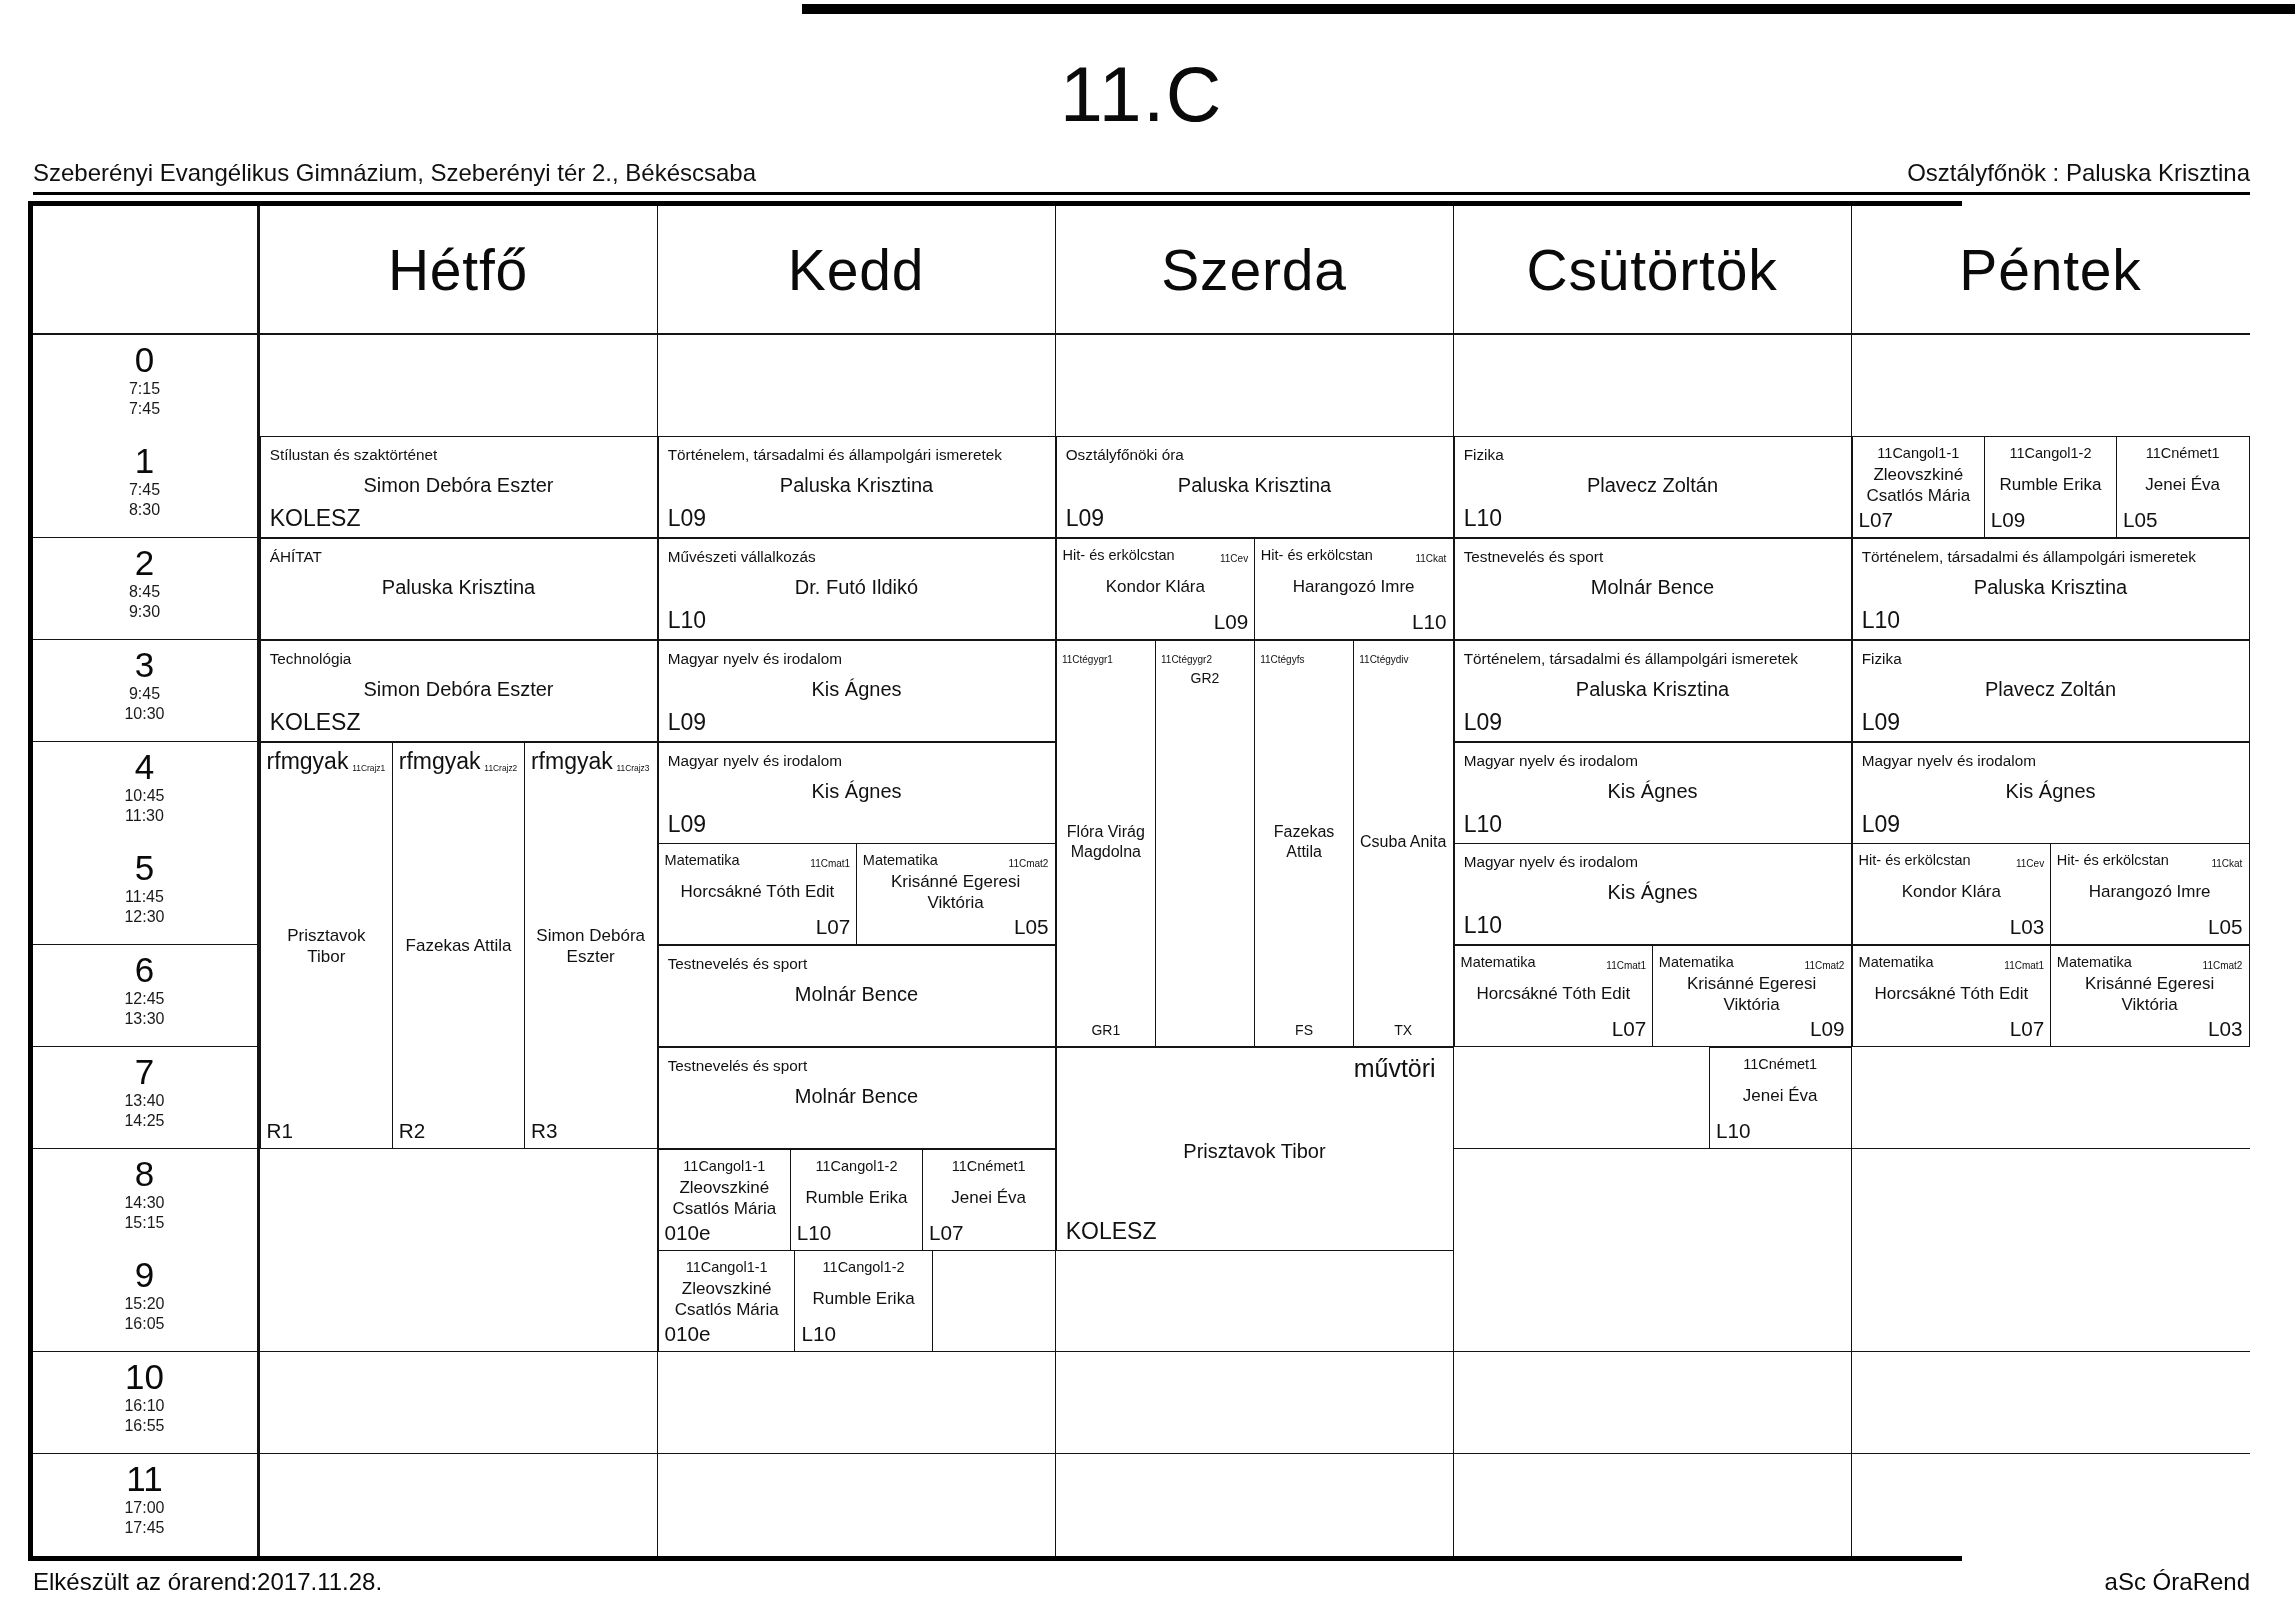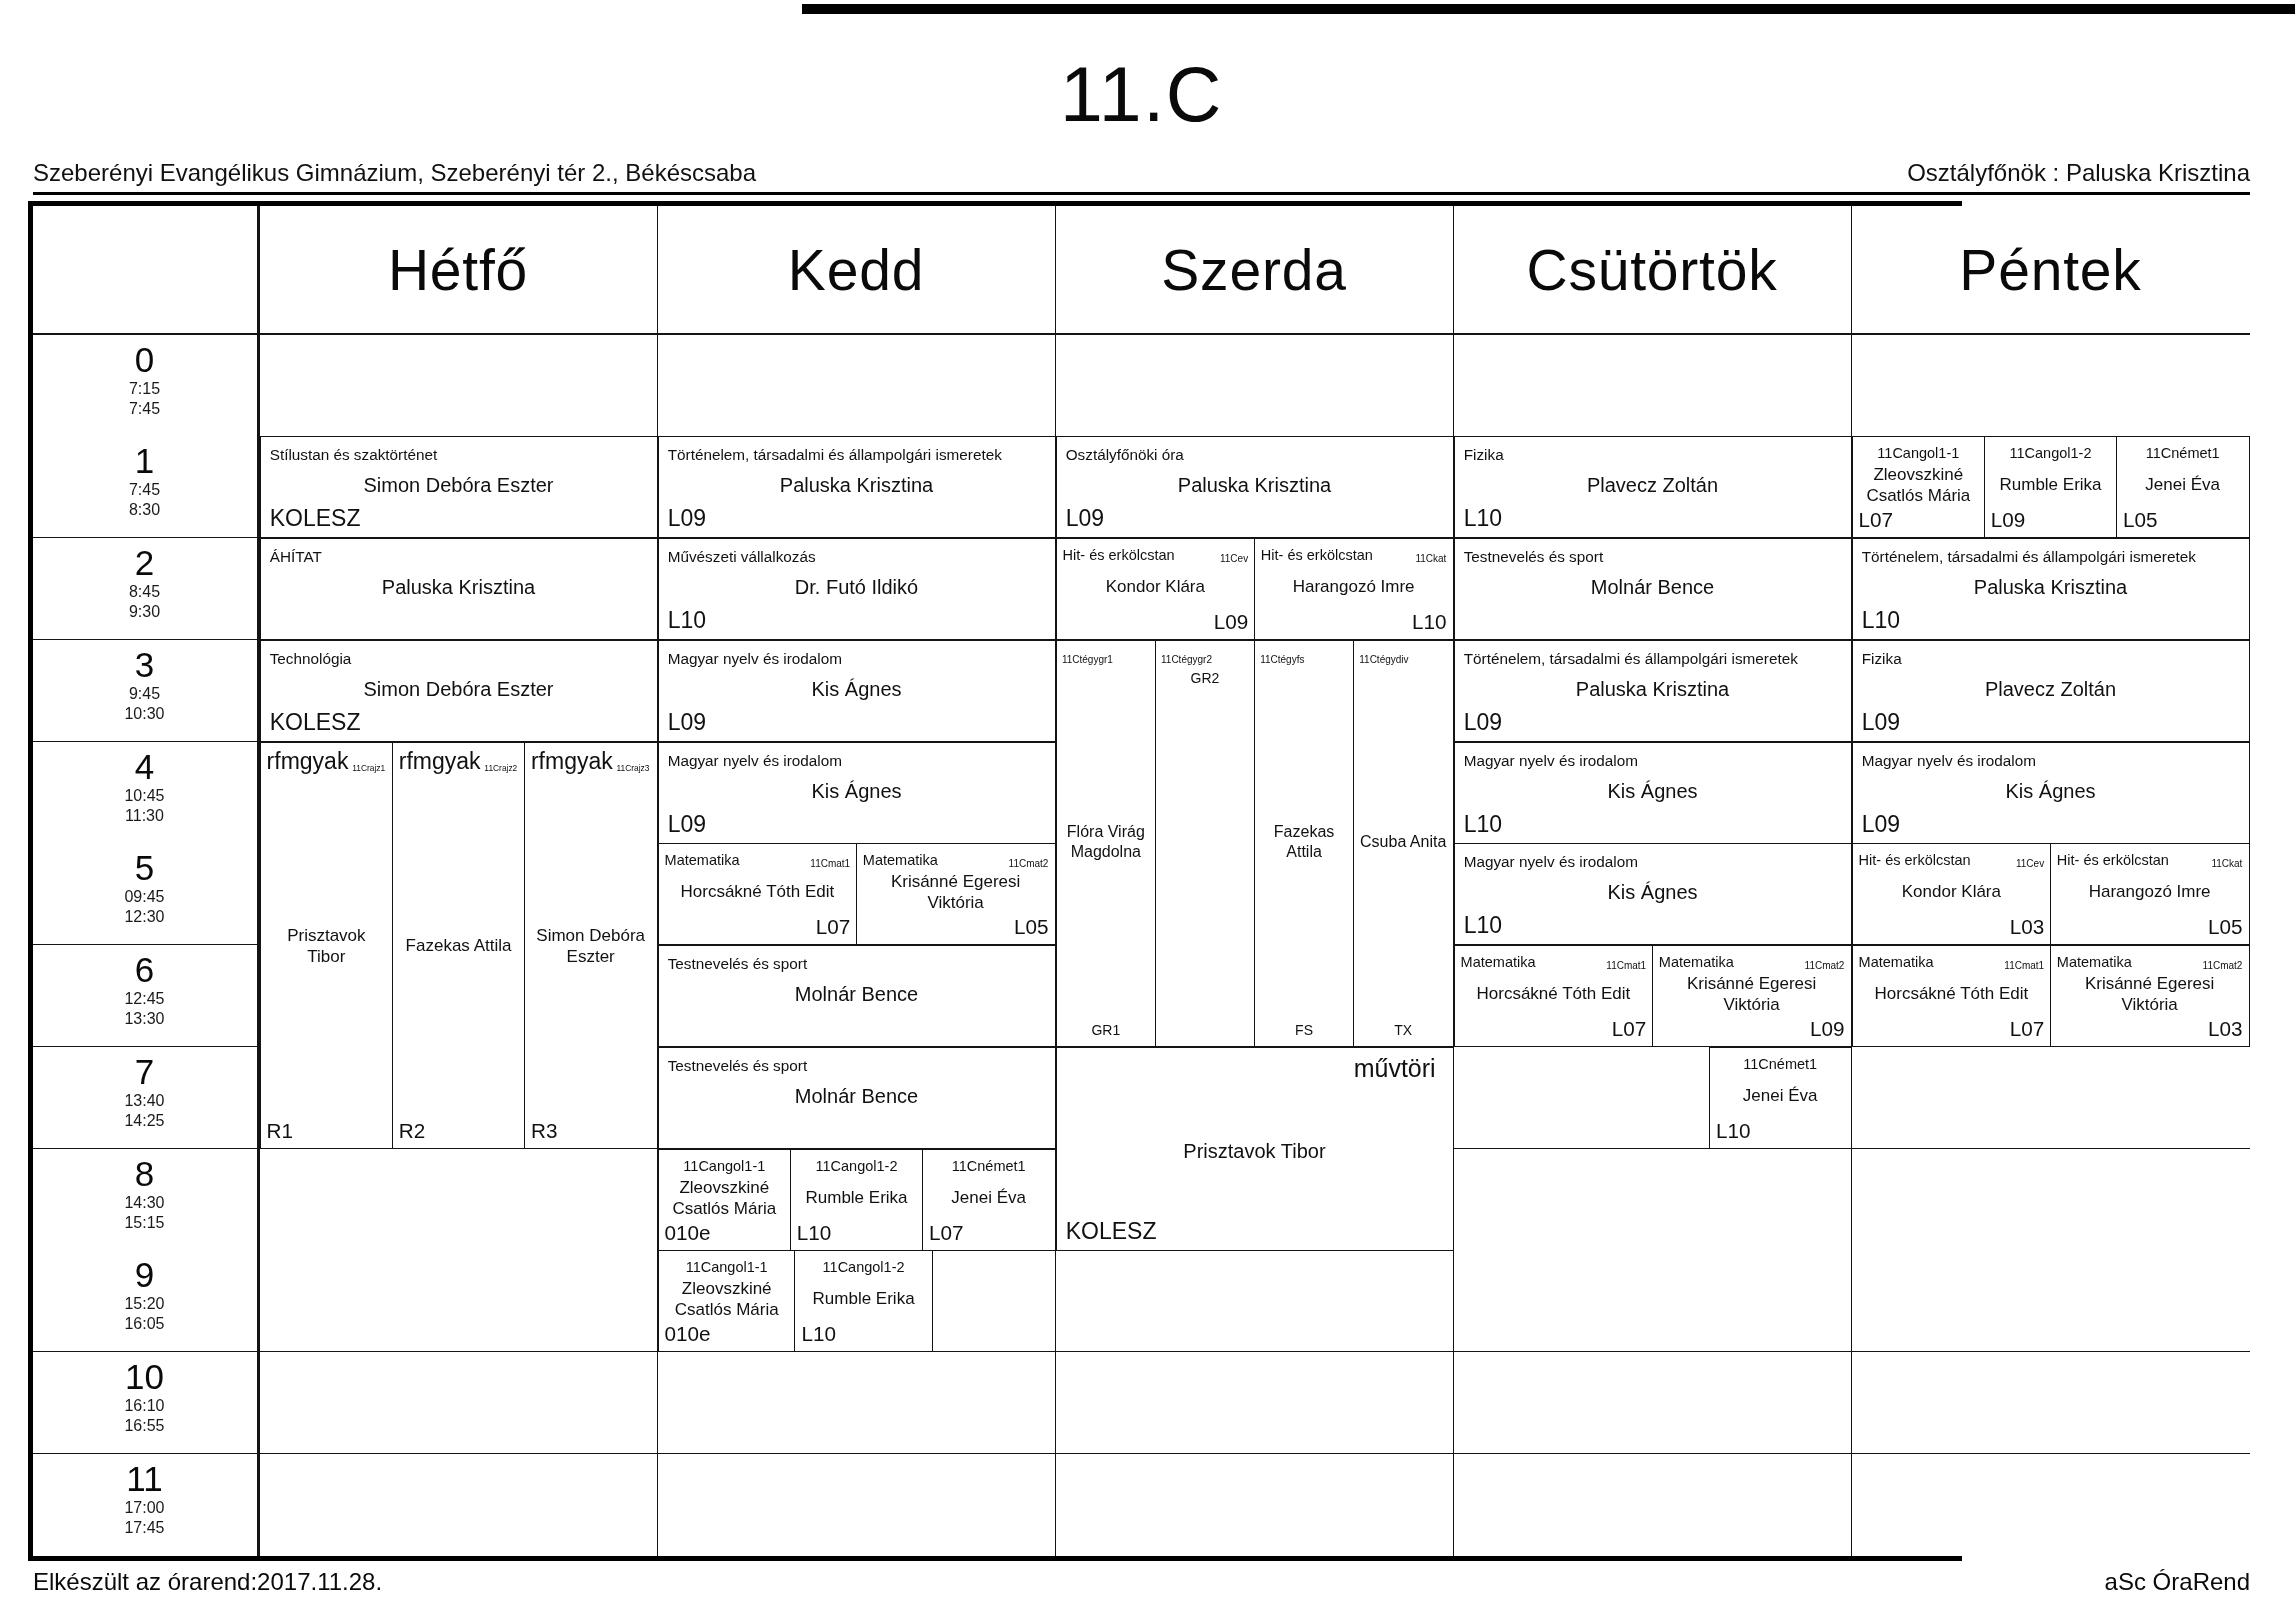--- a/index.html
+++ b/index.html
@@ -175,21 +175,21 @@
       <div class="time-t">9:45</div>
       <div class="time-t">10:30</div>
     </div>
     <div class="time-cell" style="left: 0px; top: 536px; width: 227px; height: 102px;">
       <div class="time-num">4</div>
       <div class="time-t">10:45</div>
       <div class="time-t">11:30</div>
     </div>
     <div class="time-cell" style="left: 0px; top: 637px; width: 227px; height: 102px;">
       <div class="time-num">5</div>
-      <div class="time-t">09:45</div>
+      <div class="time-t">11:45</div>
       <div class="time-t">12:30</div>
     </div>
     <div class="time-cell" style="left: 0px; top: 739px; width: 227px; height: 102px;">
       <div class="time-num">6</div>
       <div class="time-t">12:45</div>
       <div class="time-t">13:30</div>
     </div>
     <div class="time-cell" style="left: 0px; top: 841px; width: 227px; height: 102px;">
       <div class="time-num">7</div>
       <div class="time-t">13:40</div>

